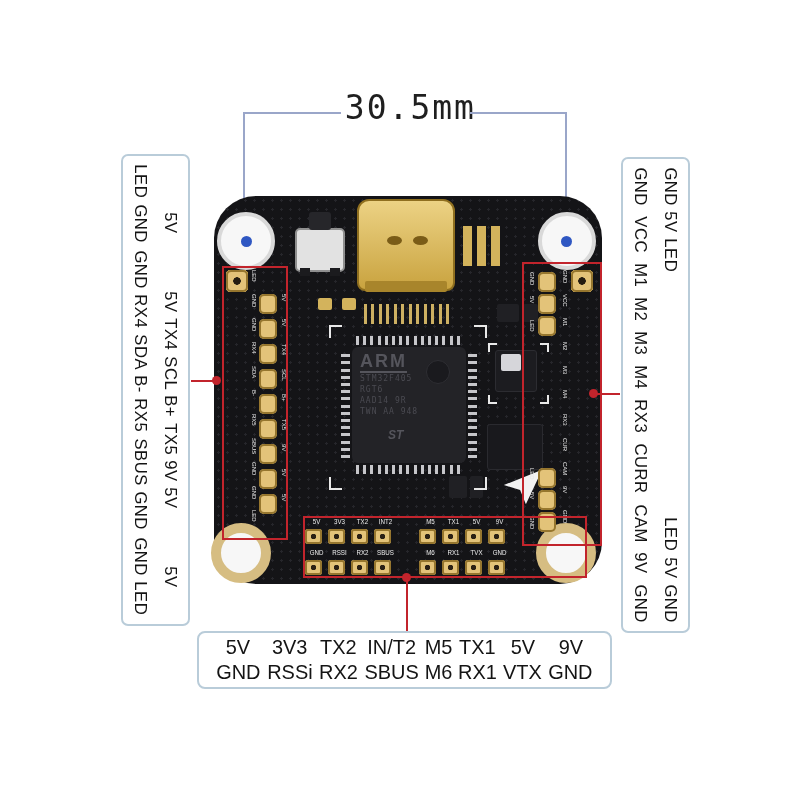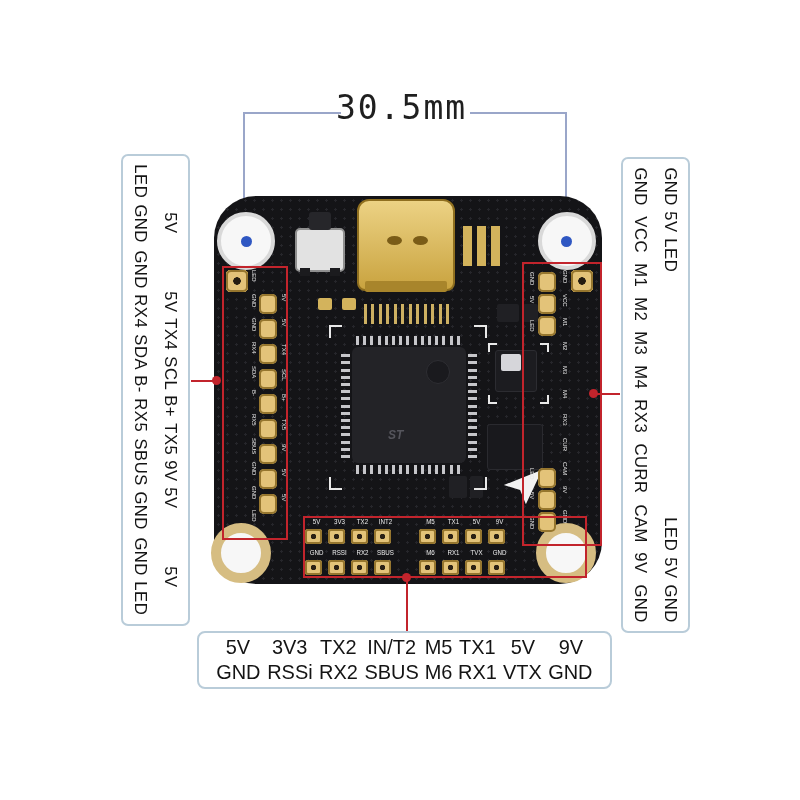--- a/index.html
+++ b/index.html
@@ -3,21 +3,21 @@
 <meta charset="utf-8">
 <style>
   html,body { margin:0; padding:0; background:#ffffff; }
   * { box-sizing:border-box; }
   .canvas { position:relative; width:800px; height:800px; background:#fff; overflow:hidden;
             font-family:"Liberation Sans",sans-serif; }
 
   
   .dim-label { position:absolute; left:336px; top:88px; width:140px; height:42px;
                font-family:"DejaVu Sans Mono",monospace; font-size:33px; color:#1f1f1f;
-               letter-spacing:2px; text-align:left; }
+               letter-spacing:2px; text-align:right; }
   .dimline { position:absolute; background:#9aa6c9; }
   .bluedot { position:absolute; width:11px; height:11px; border-radius:50%; background:#2f57c2; }
 
   
   .board { position:absolute; left:214px; top:196px; width:388px; height:388px;
            background-color:#141417;
            background-image:radial-gradient(#26262b 1px, transparent 1.4px);
            background-size:9px 9px; border-radius:42px; }
   .hole { position:absolute; border-radius:50%; background:#f7f7f7; }
   .hole.top { width:58px; height:58px; border:4px solid #d9d9d9; }
@@ -153,20 +153,27 @@
 
   <div class="pins-h" style="left:356px; top:336px; width:106px;"></div>
   <div class="pins-h" style="left:356px; top:465px; width:106px;"></div>
   <div class="pins-v" style="left:341px; top:352px; height:106px;"></div>
   <div class="pins-v" style="left:468px; top:352px; height:106px;"></div>
   <div class="mcu"></div>
   <div class="bracket tl" style="left:329px; top:325px;"></div>
   <div class="bracket tr" style="left:474px; top:325px;"></div>
   <div class="bracket bl" style="left:329px; top:477px;"></div>
   <div class="bracket br" style="left:474px; top:477px;"></div>
+  <div class="chip-text">
+    <span class="chip-brand">ARM</span>
+    <div class="chip-line">STM32F405</div>
+    <div class="chip-line">RGT6</div>
+    <div class="chip-line">AAD14 9R</div>
+    <div class="chip-line">TWN AA 948</div>
+  </div>
   <div class="chip-dot"></div>
   <div class="chip-st">ST</div>
 
   <div class="gyro"></div>
   <div class="gyro-die"></div>
   <div class="bracket tl" style="left:488px; top:343px; width:9px; height:9px;"></div>
   <div class="bracket tr" style="left:540px; top:343px; width:9px; height:9px;"></div>
   <div class="bracket bl" style="left:488px; top:395px; width:9px; height:9px;"></div>
   <div class="bracket br" style="left:540px; top:395px; width:9px; height:9px;"></div>
   <div class="chip2"></div>

